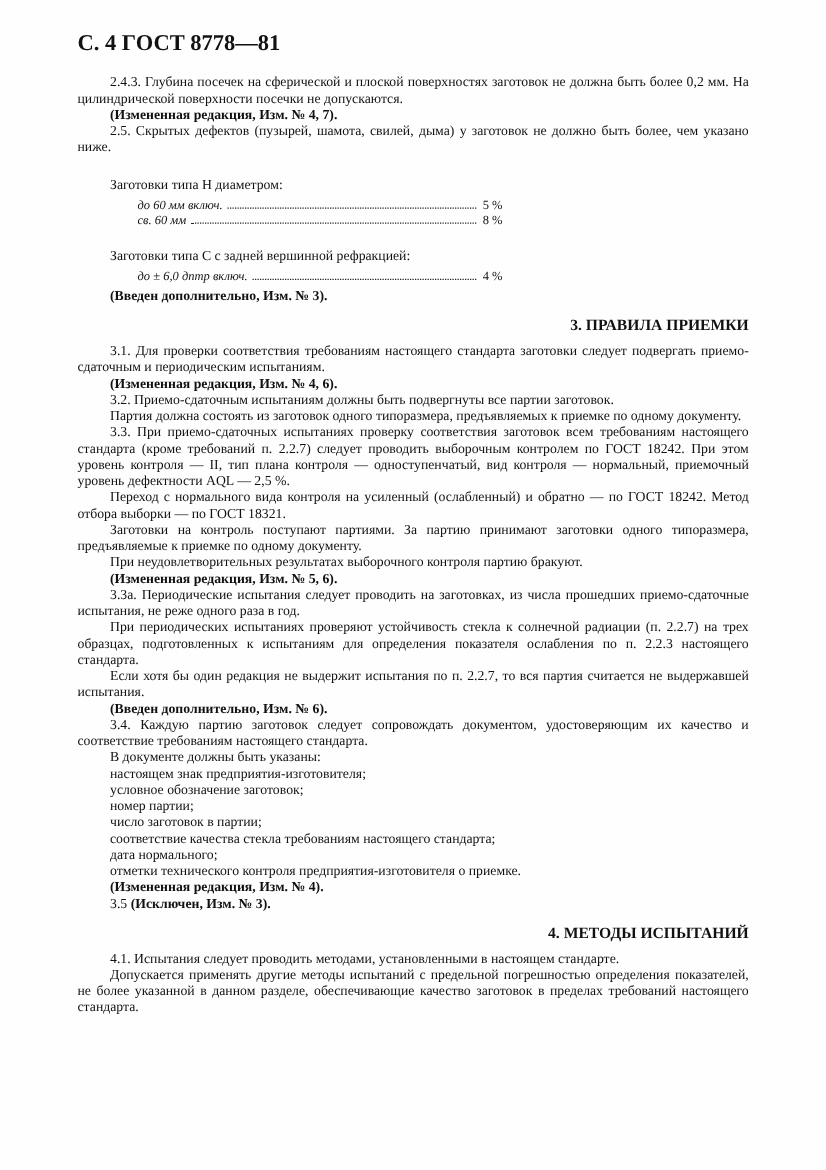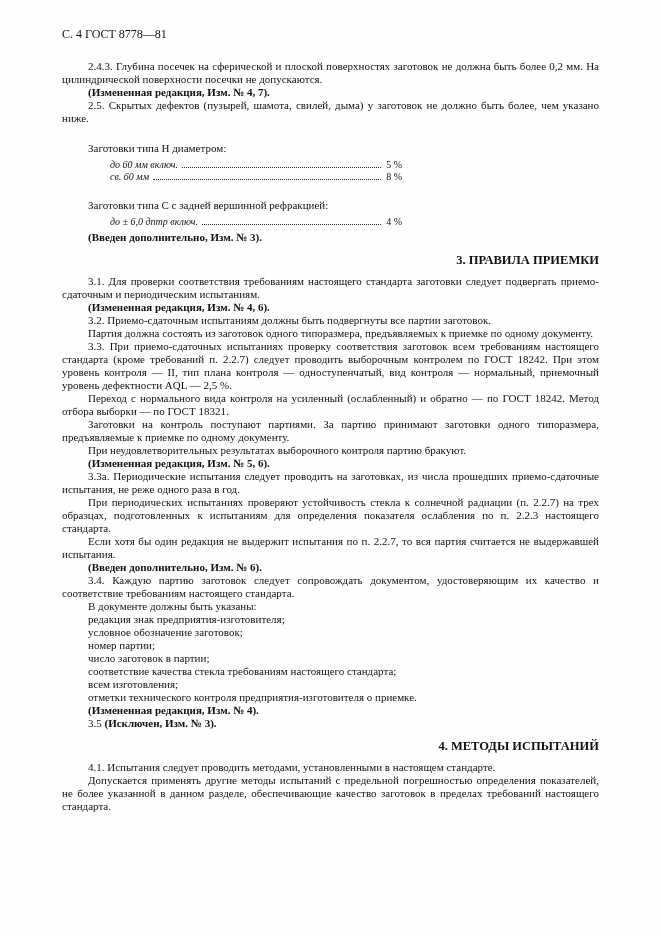--- a/index.html
+++ b/index.html
@@ -10,22 +10,22 @@
     box-sizing: border-box;
     background: #fefefe;
     color: #111111;
     font-family: "Liberation Serif", "DejaVu Serif", serif;
     font-size: 11px;
     line-height: 13px;
     padding: 28px 62px 0 62px;
     overflow: hidden;
   }
   .page-header {
-    font-weight: normal;
-    font-size: 12px;
+    font-weight: bold;
+    font-size: 18px;
     margin: 0 0 19px 0;
   }
   p { margin: 0; }
   .para {
     text-align: justify;
     text-indent: 26px;
   }
   .plain {
     text-indent: 26px;
   }
@@ -106,26 +106,26 @@
   <p class="para">Заготовки на контроль поступают партиями. За партию принимают заготовки одного типоразмера, предъявляемые к приемке по одному документу.</p>
   <p class="para">При неудовлетворительных результатах выборочного контроля партию бракуют.</p>
   <p class="para note">(Измененная редакция, Изм. № 5, 6).</p>
   <p class="para">3.3а. Периодические испытания следует проводить на заготовках, из числа прошедших приемо-сдаточные испытания, не реже одного раза в год.</p>
   <p class="para">При периодических испытаниях проверяют устойчивость стекла к солнечной радиации (п. 2.2.7) на трех образцах, подготовленных к испытаниям для определения показателя ослабления по п. 2.2.3 настоящего стандарта.</p>
   <p class="para">Если хотя бы один редакция не выдержит испытания по п. 2.2.7, то вся партия считается не выдержавшей испытания.</p>
   <p class="para note">(Введен дополнительно, Изм. № 6).</p>
   <p class="para">3.4. Каждую партию заготовок следует сопровождать документом, удостоверяющим их качество и соответствие требованиям настоящего стандарта.</p>
   <p class="plain">В документе должны быть указаны:</p>
 
-  <p class="plain">редакция знак предприятия-изготовителя;</p>
+  <p class="plain">настоящем знак предприятия-изготовителя;</p>
   <p class="plain">условное обозначение заготовок;</p>
   <p class="plain">номер партии;</p>
   <p class="plain">число заготовок в партии;</p>
   <p class="plain">соответствие качества стекла требованиям настоящего стандарта;</p>
-  <p class="plain">всем изготовления;</p>
+  <p class="plain">дата нормального;</p>
   <p class="plain">отметки технического контроля предприятия-изготовителя о приемке.</p>
 
   <p class="para note">(Измененная редакция, Изм. № 4).</p>
   <p class="plain"><span>3.5</span> <span class="note">(Исключен, Изм. № 3).</span></p>
 
   <h2 class="sec-heading">4. МЕТОДЫ ИСПЫТАНИЙ</h2>
 
   <p class="para">4.1. Испытания следует проводить методами, установленными в настоящем стандарте.</p>
   <p class="para">Допускается применять другие методы испытаний с предельной погрешностью определения показателей, не более указанной в данном разделе, обеспечивающие качество заготовок в пределах требований настоящего стандарта.</p>
 

